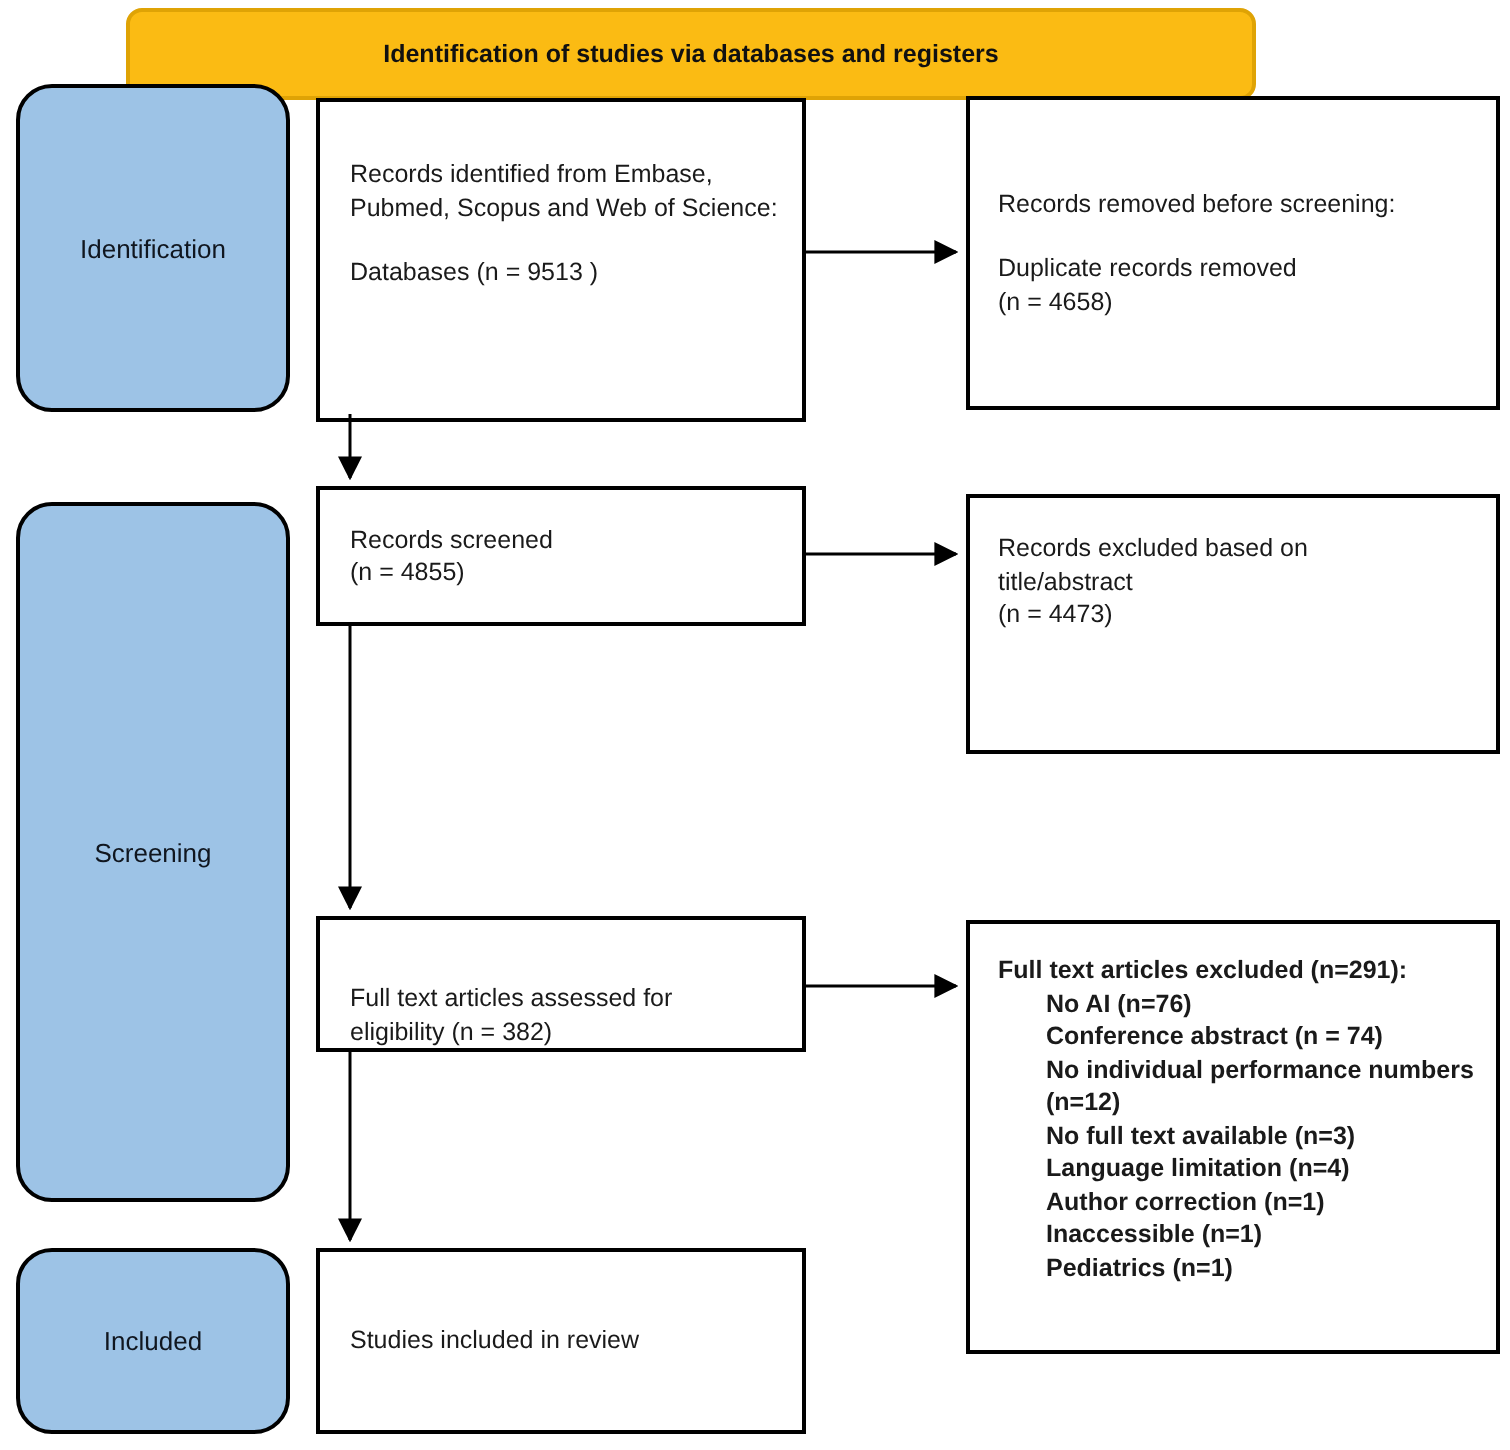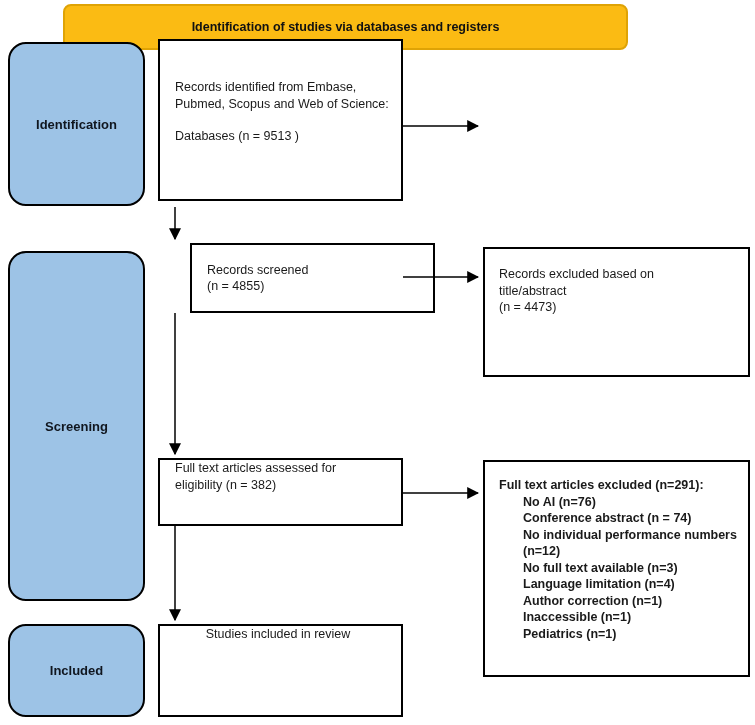--- a/index.html
+++ b/index.html
@@ -32,41 +32,41 @@
 
   
   .stage {
     position: absolute;
     left: 8px;
     width: 137px;
     background: #9DC3E6;
     border: 2px solid #000000;
     border-radius: 18px;
     display: flex; align-items: center; justify-content: center;
-    font-weight: bold;
+    font-weight: normal;
     font-size: 13px;
     color: #10161f;
   }
   .stage.identification { top: 42px;  height: 164px; }
   .stage.screening      { top: 251px; height: 350px; }
   .stage.included       { top: 624px; height: 93px; }
 
   
   .fbox {
     position: absolute;
     background: #ffffff;
     border: 2px solid #000000;
     font-size: 12.5px;
     line-height: 1.32;
   }
 
-  .box-m1 { left: 158px; top: 39px;  width: 245px; height: 162px; padding: 38px 10px 0 15px; }
-  .box-m2 { left: 158px; top: 243px; width: 245px; height: 70px;  display: flex; flex-direction: column; justify-content: center; padding-left: 15px; padding-right: 10px; margin-left: 32px; }
-  .box-m3 { left: 158px; top: 458px; width: 245px; height: 68px;  display: flex; flex-direction: column; justify-content: flex-start; padding-left: 15px; padding-right: 18px; }
-  .box-m4 { left: 158px; top: 624px; width: 245px; height: 93px;  display: flex; flex-direction: row; justify-content: center; padding-left: 15px; padding-right: 20px; }
+  .box-m1 { left: 158px; top: 49px;  width: 245px; height: 162px; padding: 28px 10px 0 15px; }
+  .box-m2 { left: 158px; top: 243px; width: 245px; height: 70px;  display: flex; flex-direction: column; justify-content: center; padding-left: 15px; padding-right: 10px; }
+  .box-m3 { left: 158px; top: 458px; width: 245px; height: 68px;  display: flex; flex-direction: column; justify-content: flex-end; padding-left: 15px; padding-right: 18px; }
+  .box-m4 { left: 158px; top: 624px; width: 245px; height: 93px;  display: flex; flex-direction: column; justify-content: center; padding-left: 15px; padding-right: 20px; }
 
   .box-r1 { left: 483px; top: 48px;  width: 267px; height: 157px; display: flex; flex-direction: column; justify-content: center; padding-left: 14px; padding-right: 8px; }
   .box-r2 { left: 483px; top: 247px; width: 267px; height: 130px; padding: 17px 8px 0 14px; }
   .box-r3 { left: 483px; top: 460px; width: 267px; height: 217px; padding: 15px 6px 0 14px; font-weight: bold; }
 
   .para-gap { height: 16px; }
   .excl-item { padding-left: 24px; }
 
   
   svg.arrows {
@@ -107,20 +107,26 @@
   </div>
 
   <div class="fbox box-m3">
     <div>Full text articles assessed for eligibility (n = 382)</div>
   </div>
 
   <div class="fbox box-m4">
     <div>Studies included in review</div>
   </div>
 
+  <div class="fbox box-r1">
+    <div>Records removed before screening:</div>
+    <div class="para-gap"></div>
+    <div>Duplicate records removed</div>
+    <div>(n = 4658)</div>
+  </div>
 
   <div class="fbox box-r2">
     <div>Records excluded based on</div>
     <div>title/abstract</div>
     <div>(n = 4473)</div>
   </div>
 
   <div class="fbox box-r3">
     <div>Full text articles excluded (n=291):</div>
     <div class="excl-item">No AI (n=76)</div>

